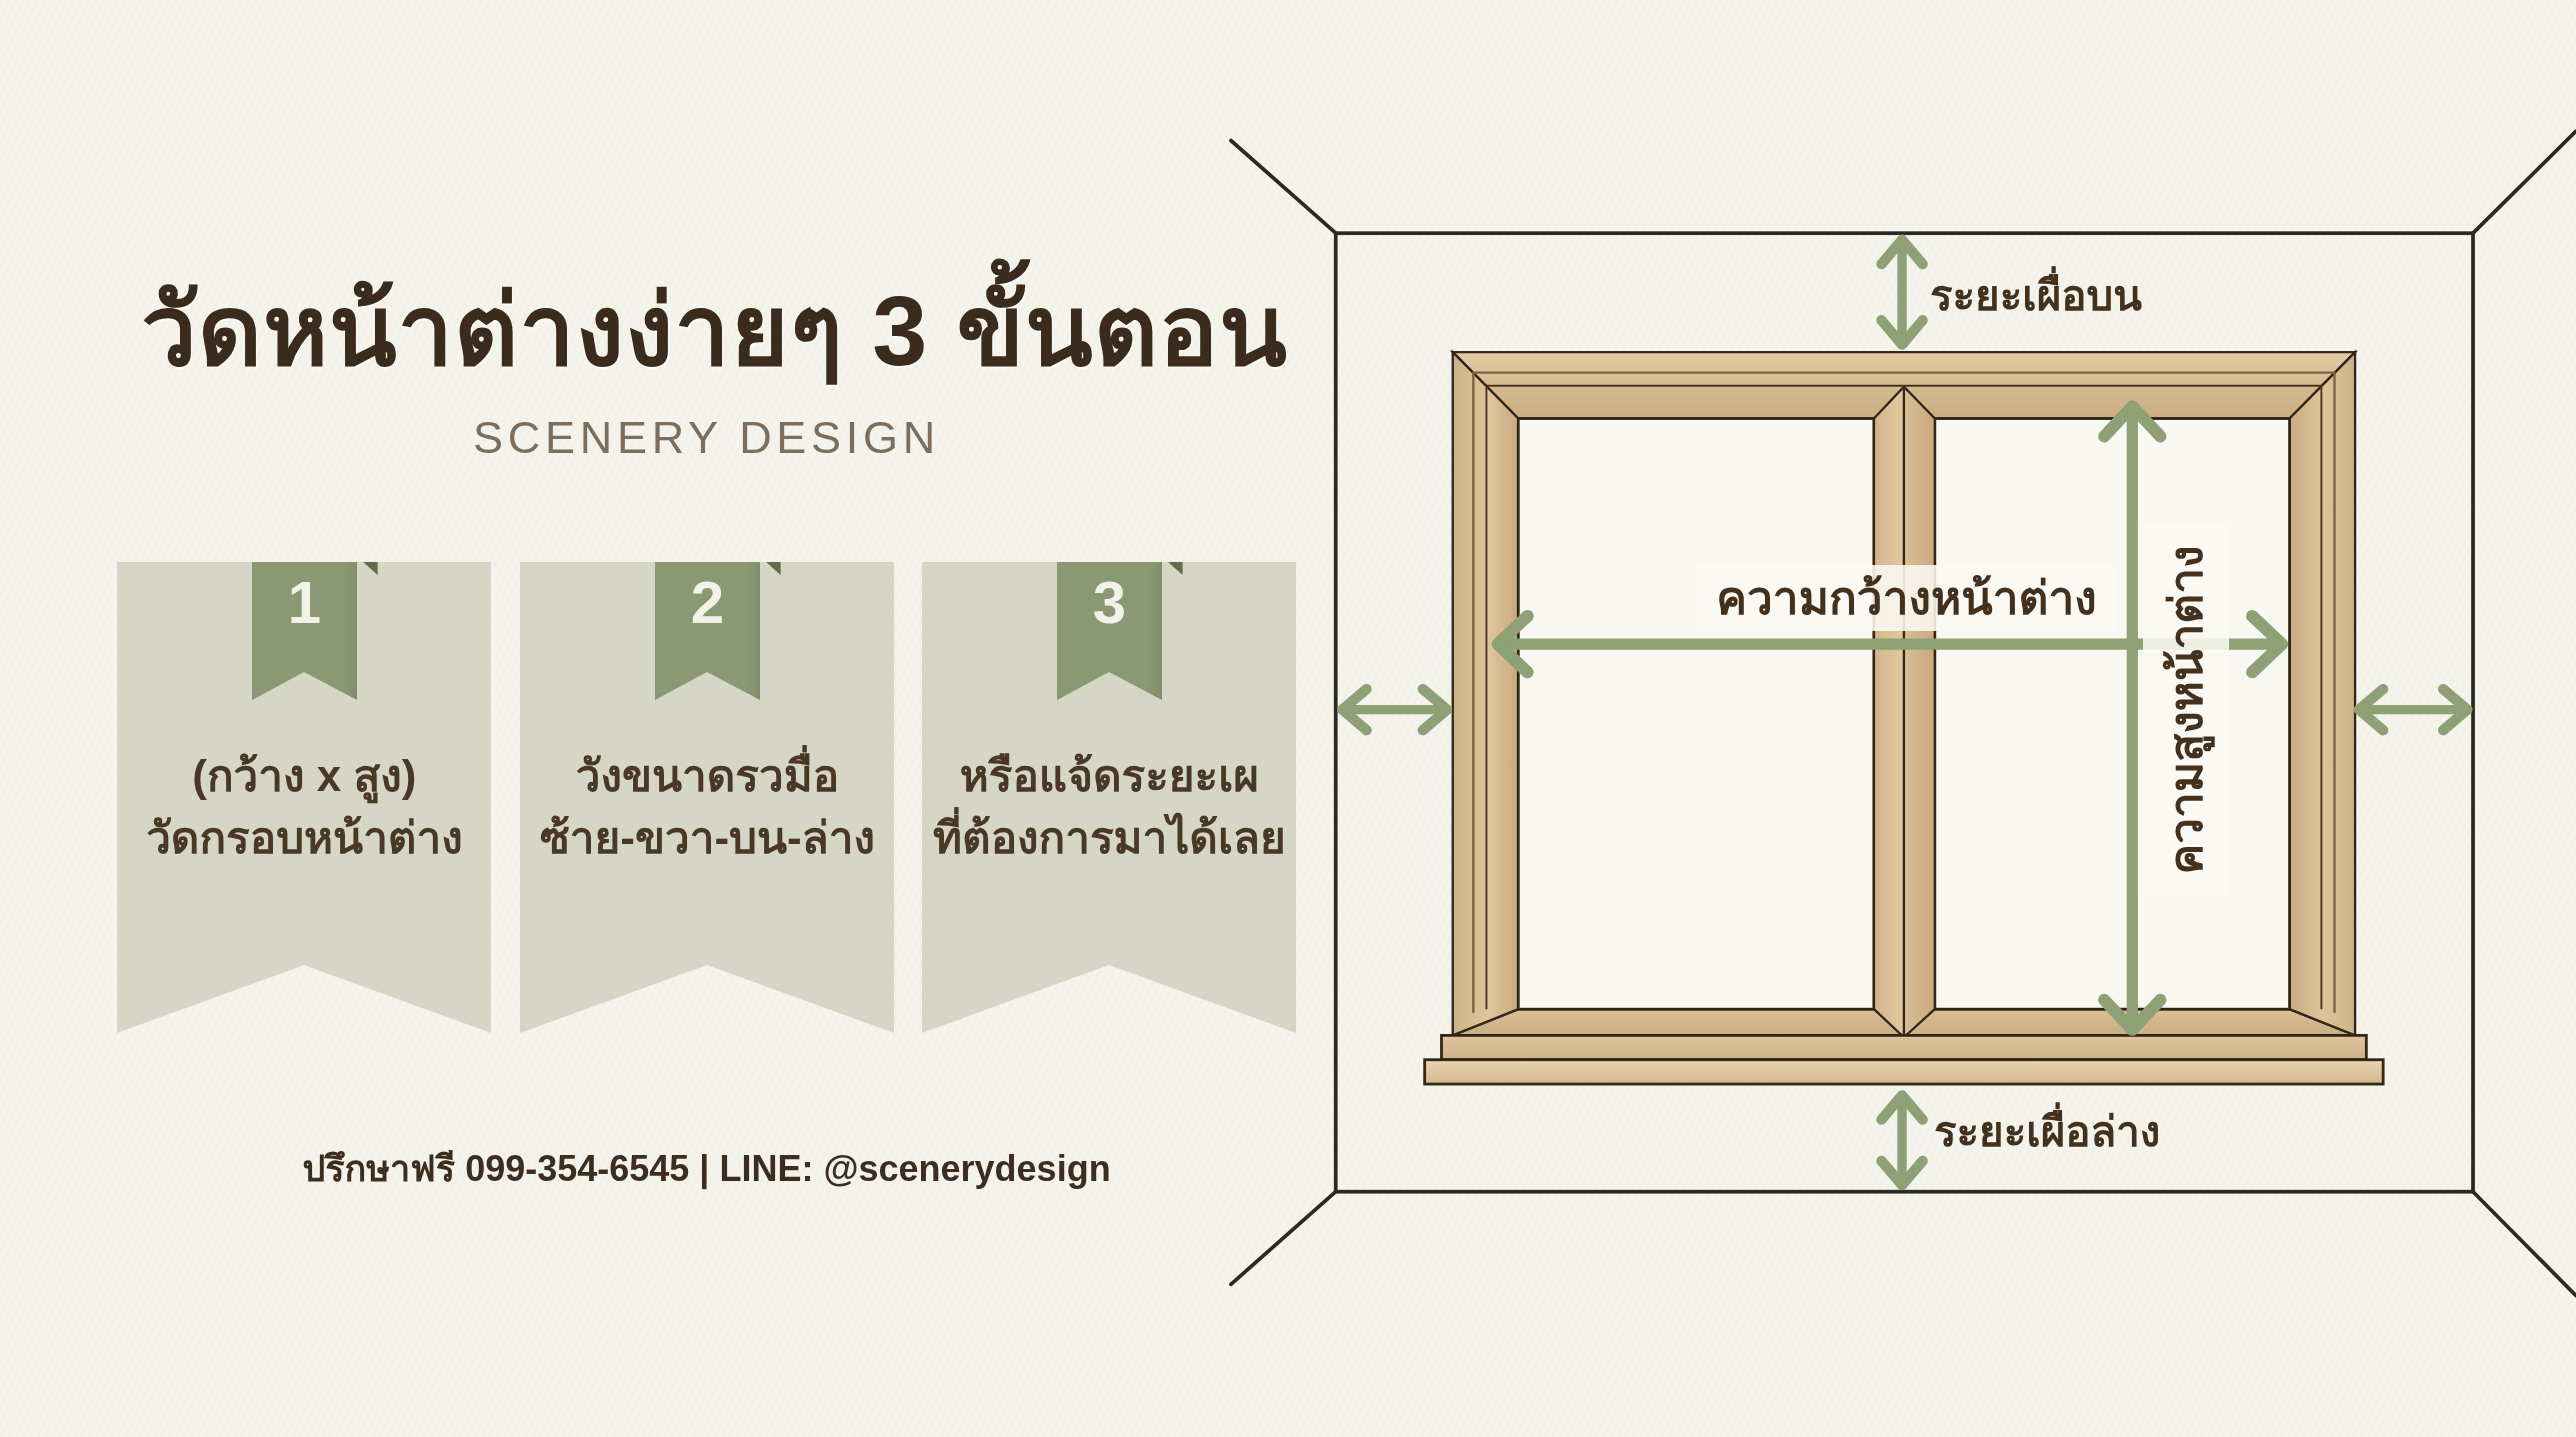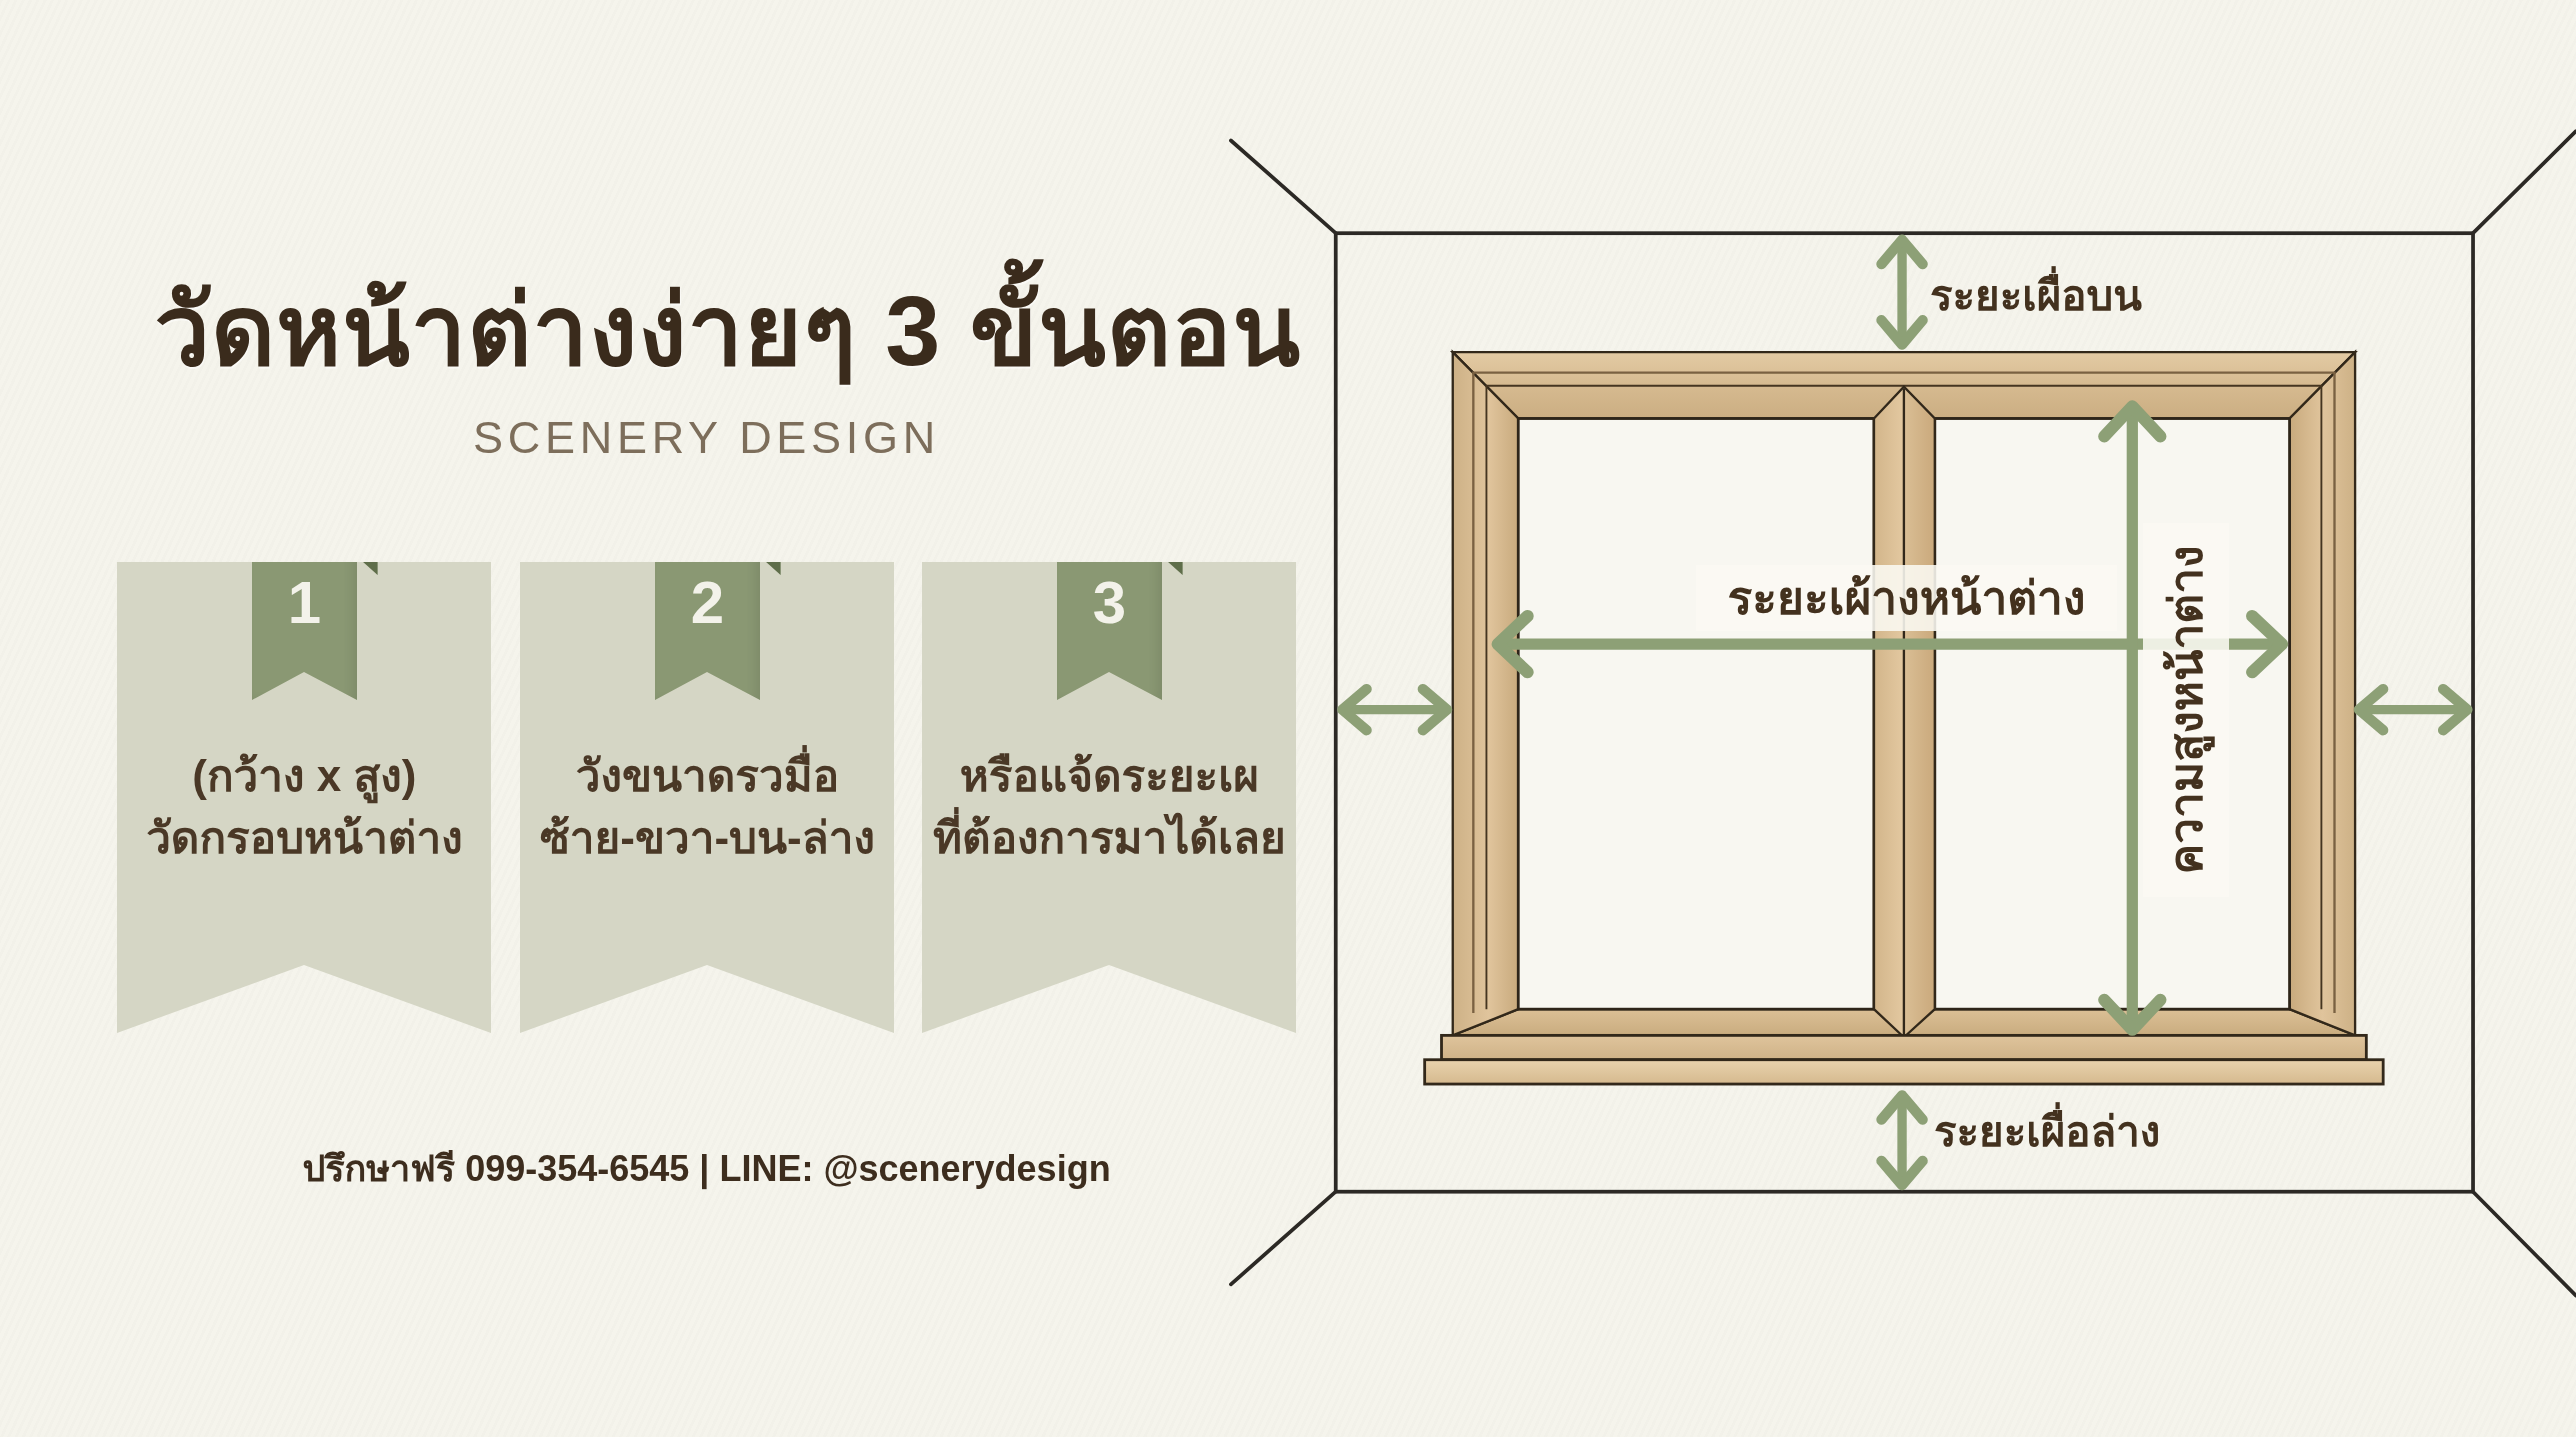--- a/index.html
+++ b/index.html
@@ -10,22 +10,22 @@
     overflow:hidden;
   }
   #canvas{
     position:relative;width:2576px;height:1438px;
     background:
       repeating-linear-gradient(115deg, rgba(0,0,0,0.012) 0 2.8px, rgba(255,255,255,0.015) 2.8px 6.6px),
       #f5f4ec;
   }
   
   .title{
-    position:absolute;left:112px;top:251px;width:1189px;
-    text-align:right;font-size:99px;font-weight:700;color:#3a2b1c;
+    position:absolute;left:120px;top:251px;width:1189px;
+    text-align:center;font-size:99px;font-weight:700;color:#3a2b1c;
     letter-spacing:0.9px;text-shadow:0.9px 1.9px 0 rgba(255,255,255,0.55);
     white-space:nowrap;
   }
   .subtitle{
     position:absolute;left:112px;top:412px;width:1189px;
     text-align:center;font-size:45px;font-weight:500;color:#7d6e5b;
     letter-spacing:4.7px;
   }
   .cards{
     position:absolute;left:117px;top:562px;width:1181px;height:477px;
@@ -234,17 +234,17 @@
       <g>
         <line x1="2278" y1="438" x2="2278" y2="1096" stroke-width="12"></line>
         <path d="M2248 466 L2278 434 L2308 466" stroke-width="13"></path>
         <path d="M2248 1068 L2278 1100 L2308 1068" stroke-width="13"></path>
       </g>
     </g>
   </svg>
 
   <div class="diag-label label-top">ระยะเผื่อบน</div>
   <div class="diag-label label-bottom">ระยะเผื่อล่าง</div>
-  <div class="diag-label label-width">ระยะเผ้างหน้าต่าง</div>
+  <div class="diag-label label-width">ความกว้างหน้าต่าง</div>
   <div class="diag-label label-height">ความสูงหน้าต่าง</div>
 
 </div>
 
 
 </body></html>

